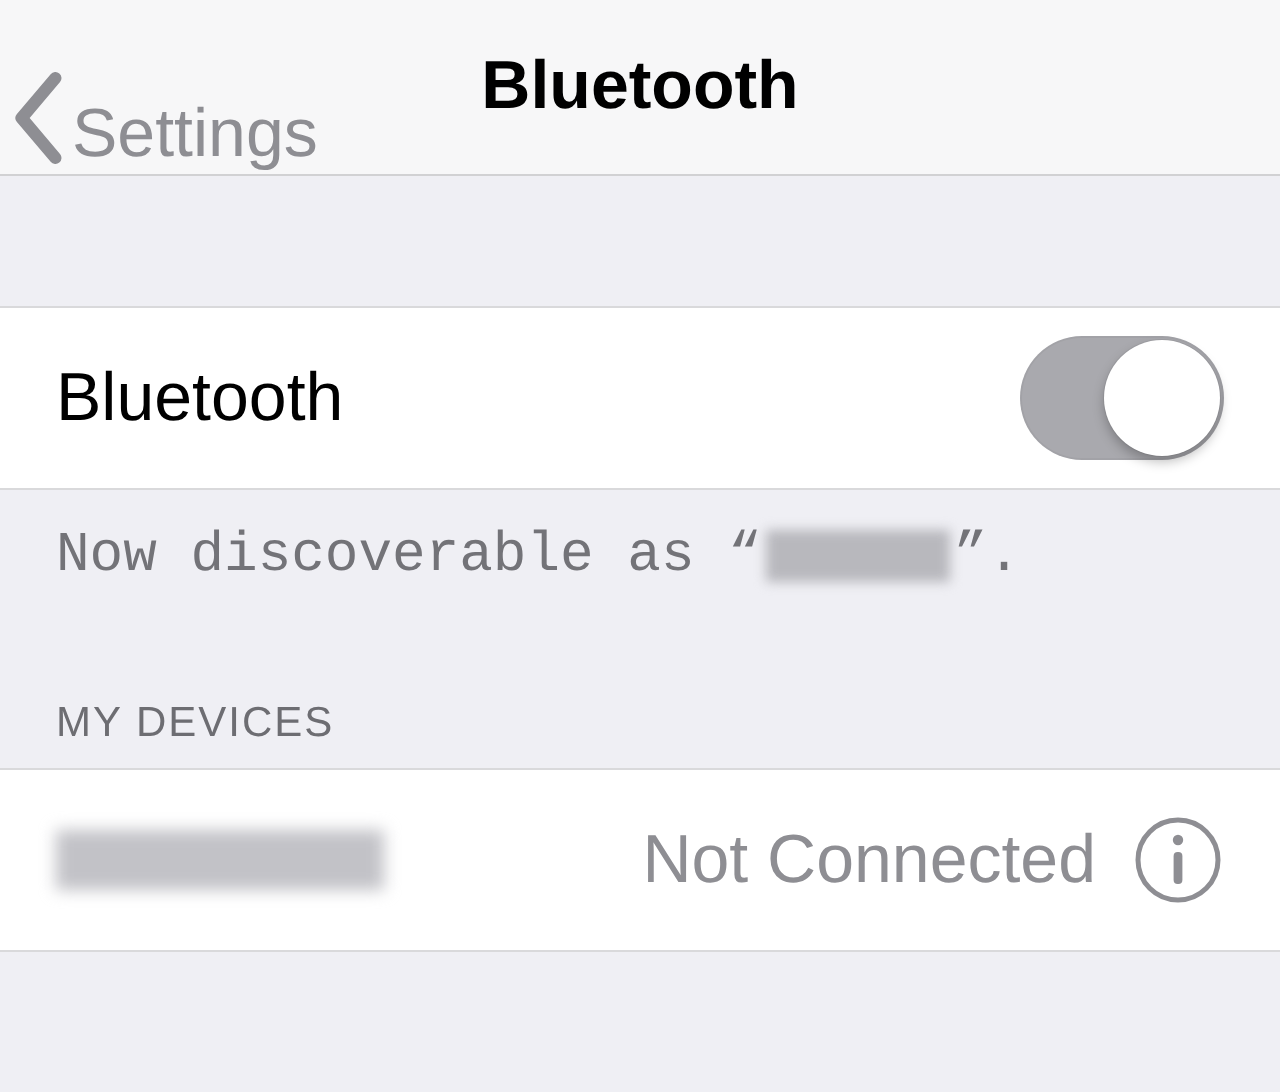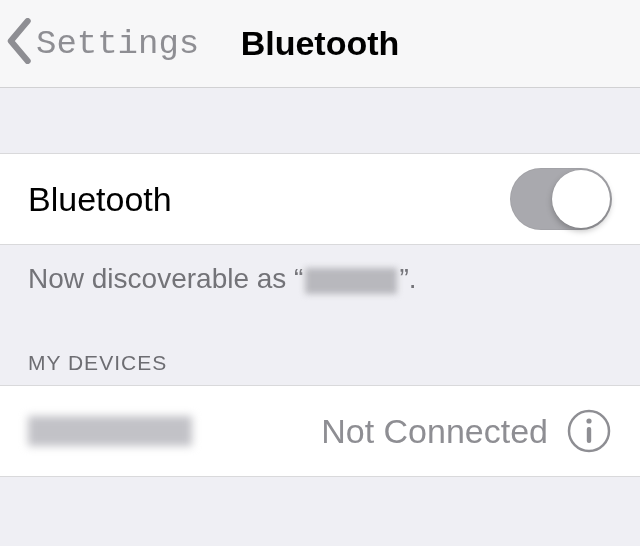--- a/index.html
+++ b/index.html
@@ -18,26 +18,25 @@
     .header {
       height: 88px;
       background: #f7f7f8;
       display: flex;
       align-items: center;
       position: relative;
       border-bottom: 1px solid #d1d1d3;
     }
     .back {
       display: flex;
-      align-items: center;
+      align-items: flex-end;
       position: absolute;
       left: 6px;
       height: 100%;
       color: #8e8e93;
-      font-family: Liberation Mono, monospace;
     }
     .back-label {
       font-size: 34px;
       font-weight: 400;
       color: #8e8e93;
       margin-left: 2px;
     }
     .header-title {
       font-size: 34px;
       font-weight: 600;
@@ -81,20 +80,21 @@
       width: 58px;
       height: 58px;
       border-radius: 50%;
       background: #fff;
       box-shadow: 0 3px 6px rgba(0,0,0,0.25), 0 0 0 0.5px rgba(0,0,0,0.05);
     }
     .footnote {
       padding: 18px 28px 0 28px;
       font-size: 28px;
       color: #737378;
+      font-family: Liberation Mono, monospace;
     }
     .redact {
       display: inline-block;
       width: 92px;
       height: 26px;
       background: #b8b8bd;
       filter: blur(3px);
       vertical-align: middle;
       margin: 0 2px;
     }

